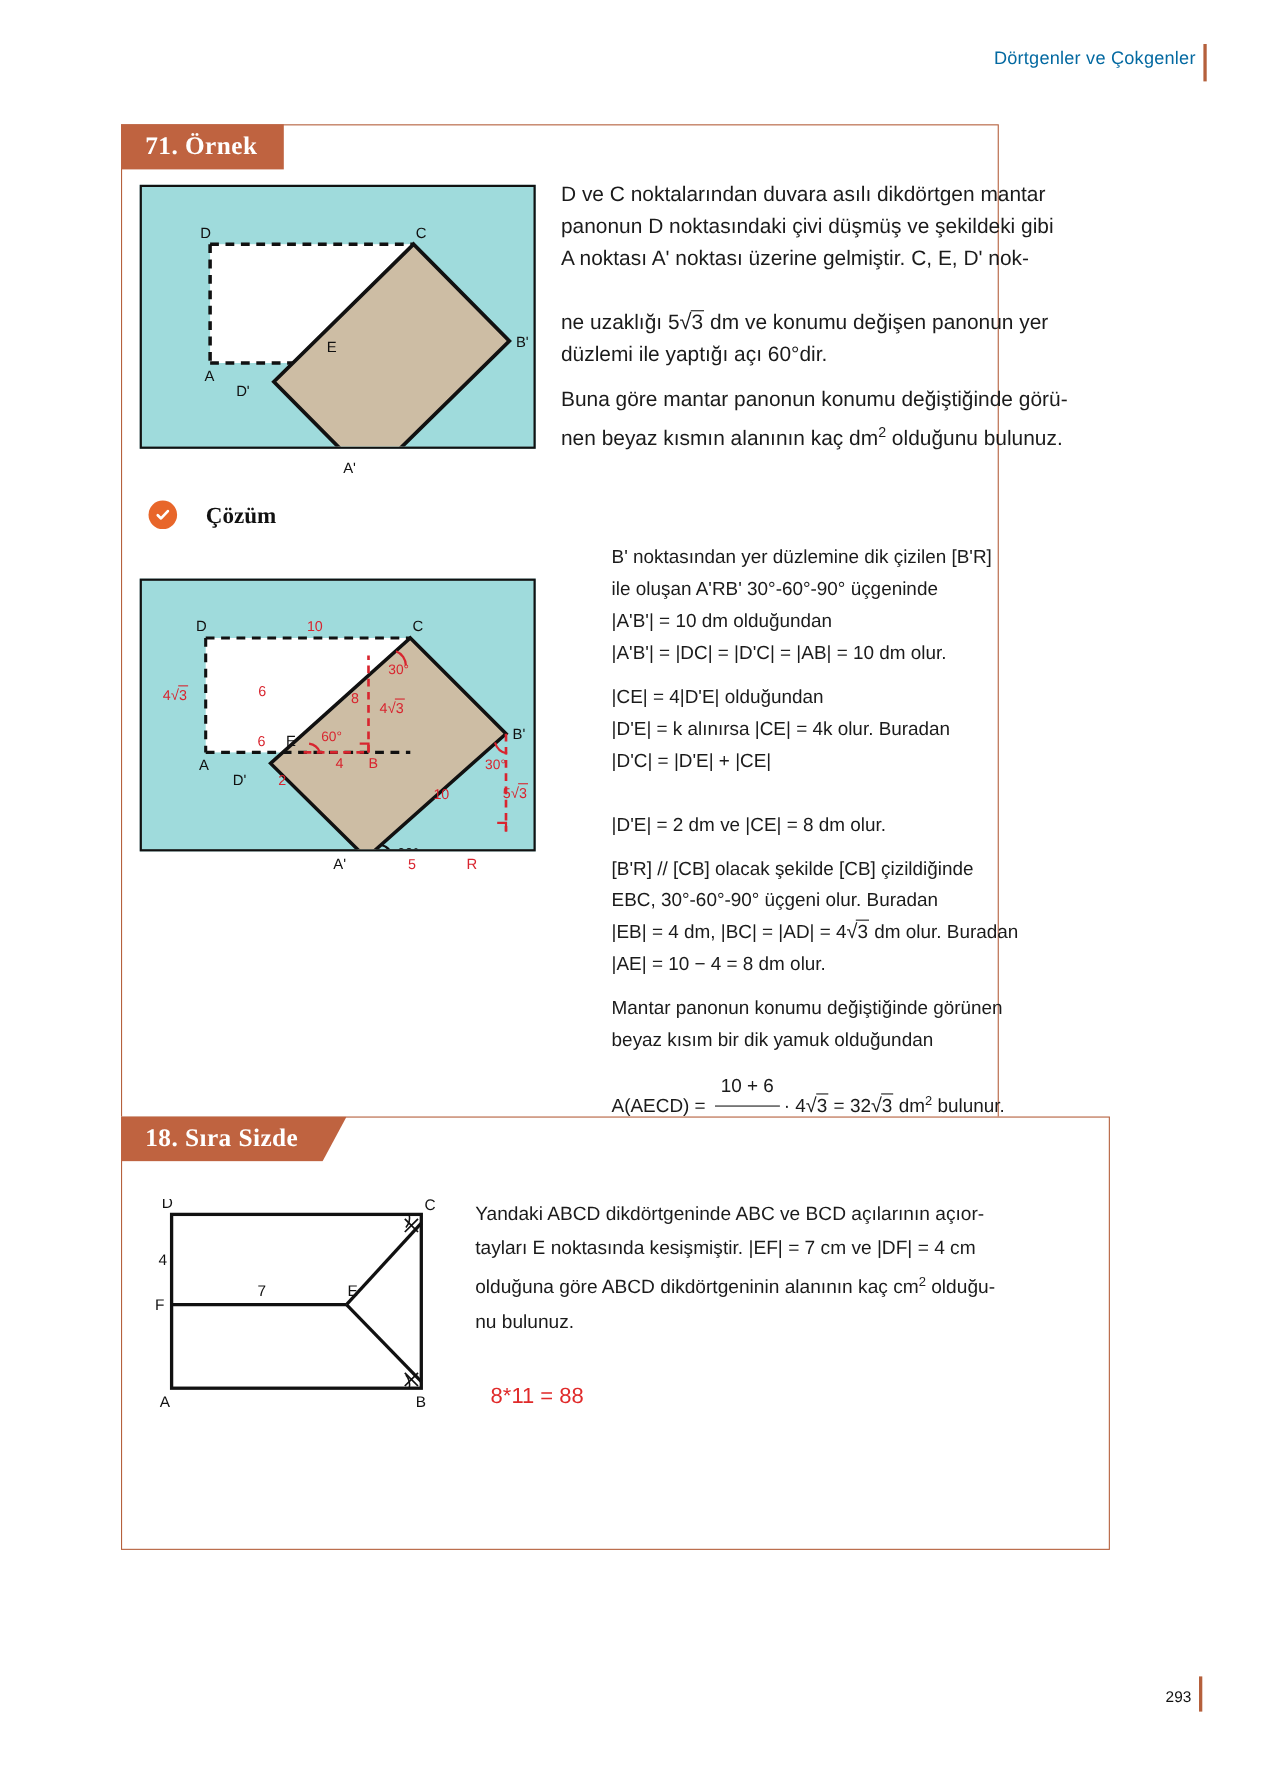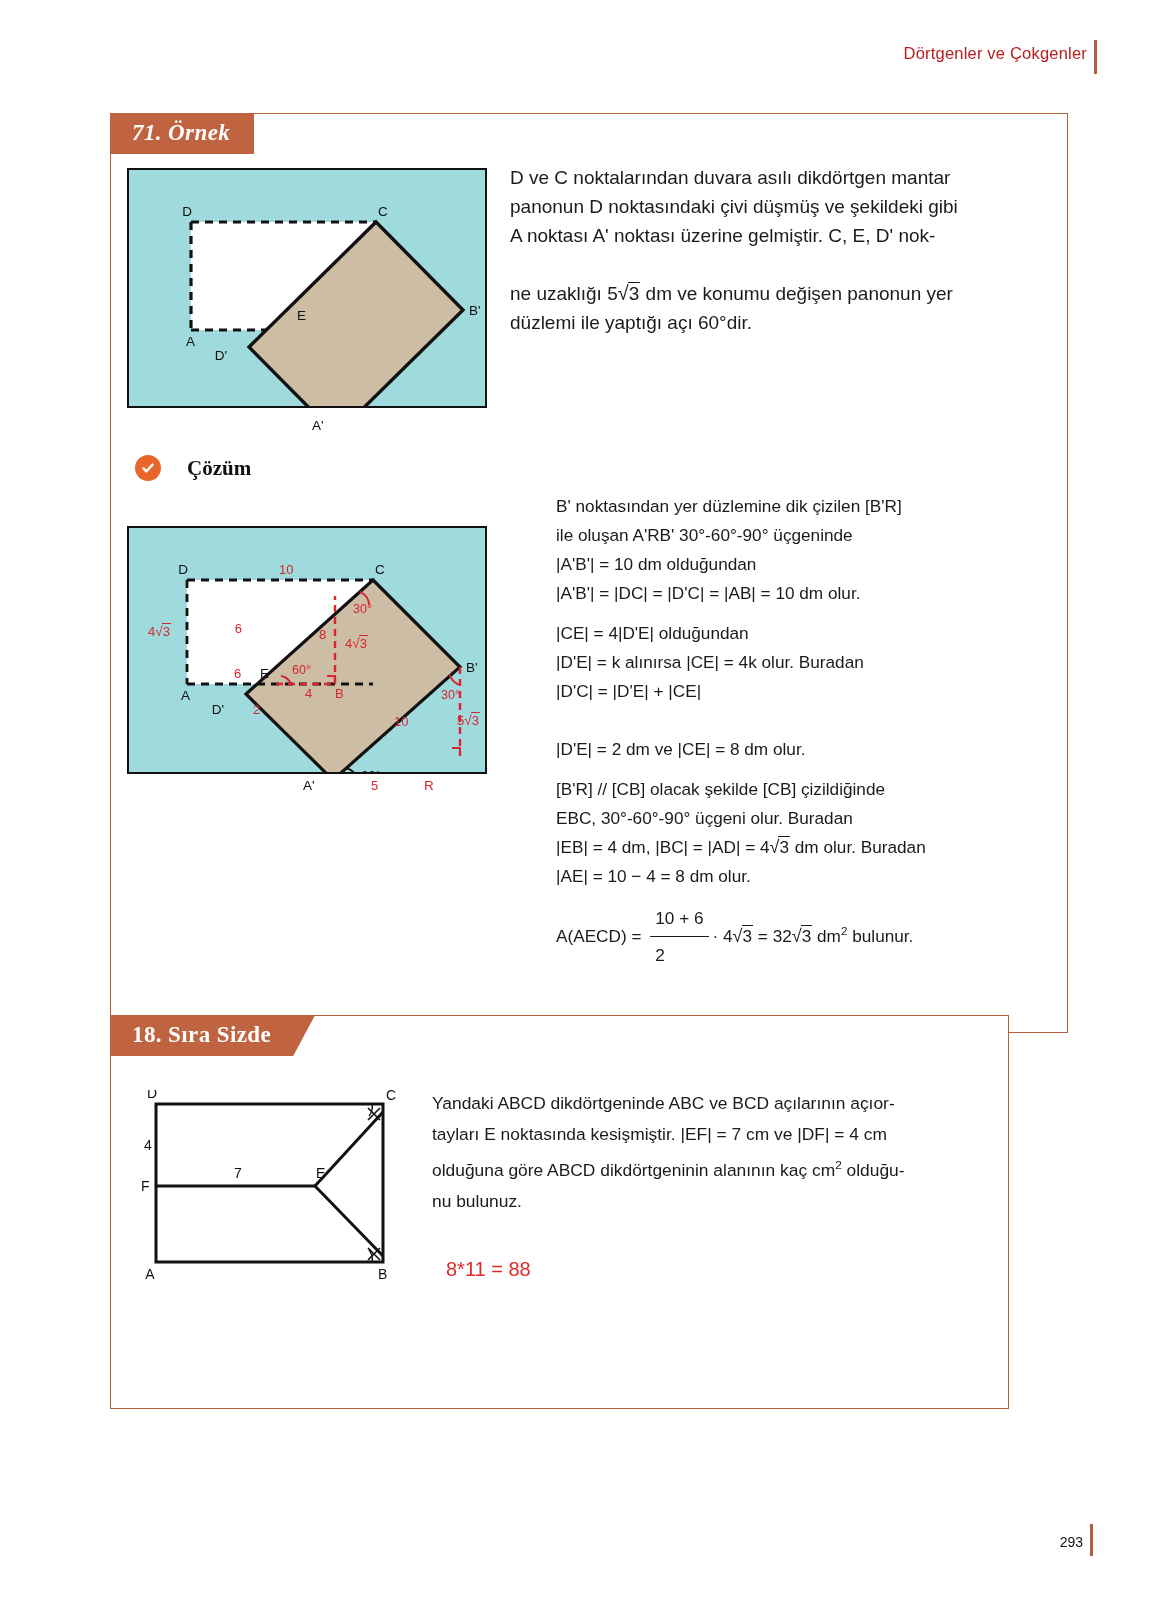--- a/index.html
+++ b/index.html
@@ -9,34 +9,34 @@
     font-family:"Liberation Sans", sans-serif;
     color:#1b1b1b;
     position:relative;
     overflow:hidden;
   }
   .page{position:absolute;inset:0;}
 
   
   .running-head{
     position:absolute; right:64px; top:44px;
-    font-size:16.5px; color:#b91c1c; letter-spacing:.2px;
+    font-size:16.5px; color:#0369a1; letter-spacing:.2px;
     white-space:nowrap;
   }
   .head-rule{
     position:absolute; right:54px; top:40px;
     width:3px; height:34px; background:#b5603c;
   }
 
   
   .card{
     position:absolute; border:1.6px solid #b5603c; background:#fff;
     box-sizing:border-box;
   }
-  #card-ornek{left:110px; top:113px; width:958px; height:920px;font-style:italic;}
+  #card-ornek{left:110px; top:113px; width:798px; height:920px;}
   #card-sira{left:110px; top:1015px; width:899px; height:394px;}
 
   .tab{
     position:absolute; left:-1px; top:-1px;
     background:#bf6340; color:#fff;
     font-family:"Liberation Serif", serif;
     font-weight:bold; font-size:23px;
     padding:7px 24px 8px 22px;
     letter-spacing:.4px;
     white-space:nowrap;
@@ -155,20 +155,24 @@
   </div>
 
   <div class="prose" id="prob-text">
     <p>
       <span>D ve C noktalarından duvara asılı dikdörtgen mantar</span><br>
       <span>panonun D noktasındaki çivi düşmüş ve şekildeki gibi</span><br>
       <span>A noktası A' noktası üzerine gelmiştir. C, E, D' nok-</span><br>
       <br>
       <span>ne uzaklığı 5</span><span class="sqrt"><span class="rad">√</span><span class="rnd">3</span></span><span> dm ve konumu değişen panonun yer</span><br>
       <span>düzlemi ile yaptığı açı 60°dir.</span>
+    </p>
+    <p>
+      <span>Buna göre mantar panonun konumu değiştiğinde görü-</span><br>
+      <span>nen beyaz kısmın alanının kaç dm</span><sup>2</sup><span> olduğunu bulunuz.</span>
     </p>
   </div>
 
   <div id="cozum">
     <span class="check-badge">
       <svg width="16" height="16" viewBox="0 0 16 16">
           <path d="M3.4 8.4 L6.4 11.3 L12.6 4.6" fill="none" stroke="#fff" stroke-width="2.4" stroke-linecap="round" stroke-linejoin="round"></path>
         </svg>
     </span>
     <span class="lbl">Çözüm</span>
@@ -246,20 +250,24 @@
       <span>|D'C| = |D'E| + |CE|</span><br>
       <br>
       <span>|D'E| = 2 dm ve |CE| = 8 dm olur.</span>
     </p>
     <p>
       <span>[B'R] // [CB] olacak şekilde [CB] çizildiğinde</span><br>
       <span>EBC, 30°-60°-90° üçgeni olur. Buradan</span><br>
       <span>|EB| = 4 dm, |BC| = |AD| = </span><span>4</span><span class="sqrt"><span class="rad">√</span><span class="rnd">3</span></span><span> dm olur. Buradan</span><br>
       <span>|AE| = 10 − 4 = 8 dm olur.</span>
     </p>
+    <p class="just">
+      <span>Mantar panonun konumu değiştiğinde görünen</span><br>
+      <span>beyaz kısım bir dik yamuk olduğundan</span>
+    </p>
     <p class="tight" style="line-height:34px;">
       <span>A(AECD) = </span><span class="frac"><span class="num">10 + 6</span><span class="den">2</span></span><span>· 4</span><span class="sqrt"><span class="rad">√</span><span class="rnd">3</span></span><span> = 32</span><span class="sqrt"><span class="rad">√</span><span class="rnd">3</span></span><span> dm</span><sup>2</sup><span> bulunur.</span>
     </p>
   </div>
 
   <div class="card" id="card-sira">
     <div class="tab slanted">18. Sıra Sizde</div>
   </div>
 
   <div id="fig3wrap">

